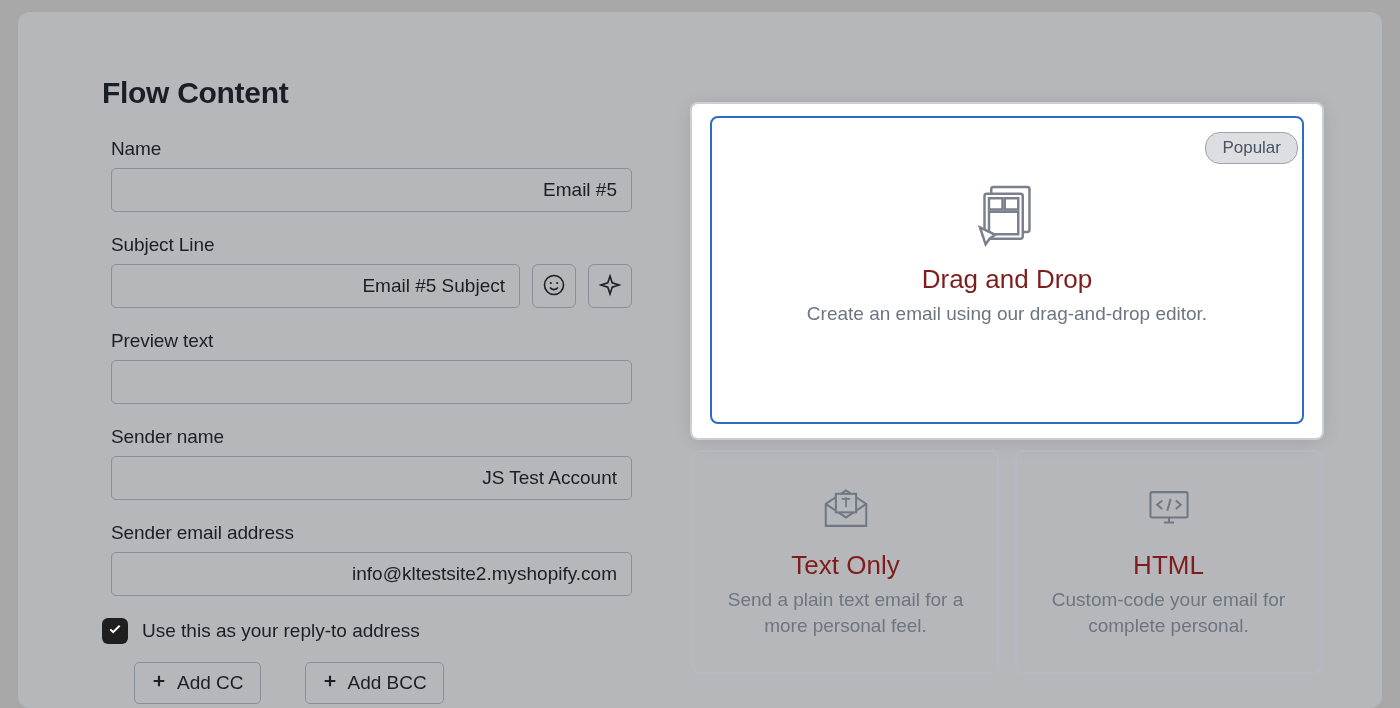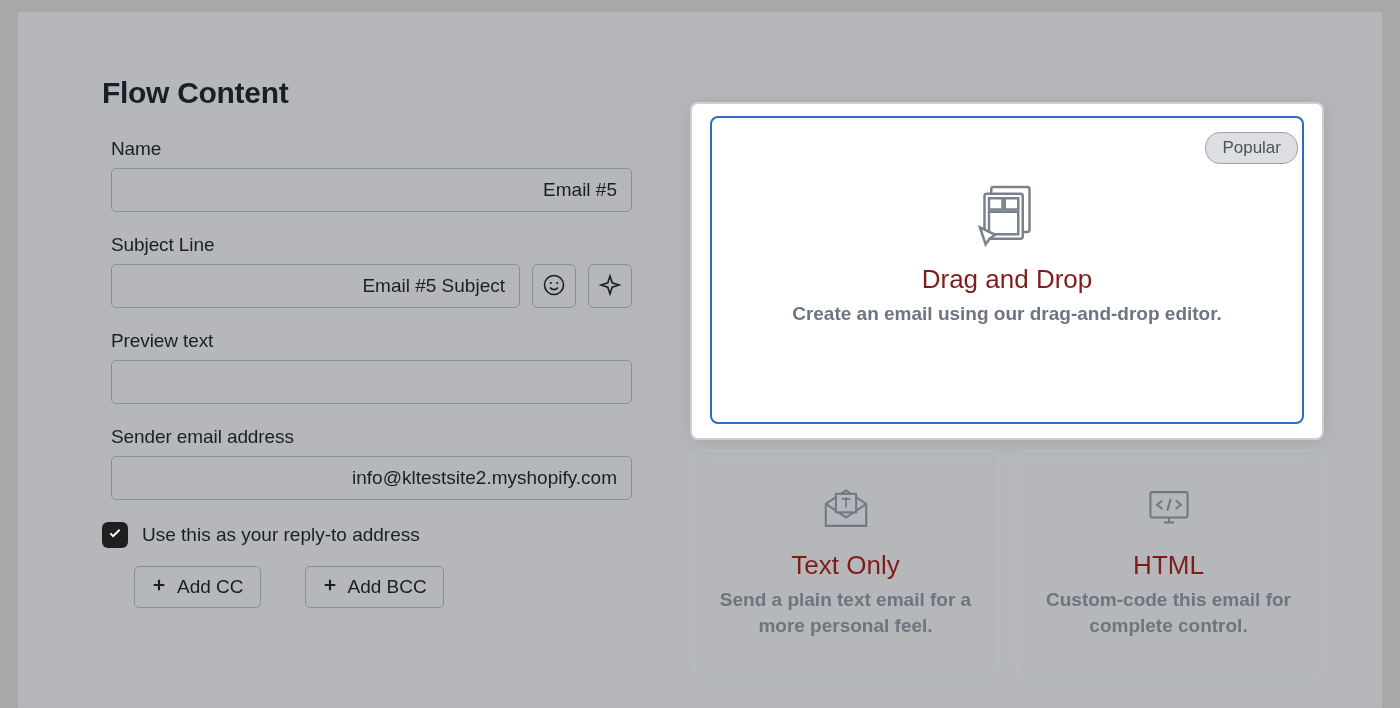--- a/index.html
+++ b/index.html
@@ -20,21 +20,21 @@
     width:1400px;height:708px;
     background:var(--bg);
     font-family:-apple-system,BlinkMacSystemFont,"Segoe UI",Helvetica,Arial,sans-serif;
     color:var(--ink);
     overflow:hidden;
     position:relative;
   }
   .surface{
     position:absolute;left:18px;top:12px;right:18px;bottom:0;
     background:var(--panel);
-    border-radius:2px;
+    border-radius:12px;
   }
   .content{
     position:absolute;left:84px;top:64px;right:60px;bottom:0;
     display:flex;
     gap:60px;
   }
   .col-left{width:530px;flex:0 0 530px;}
   .col-right{flex:1;position:relative;}
 
   h2.page-title{
@@ -114,21 +114,20 @@
     font-size:17px;color:var(--ink-soft);
     display:inline-flex;align-items:center;
   }
   .card-icon{margin:0 auto 14px auto;display:flex;justify-content:center;}
   .card-title{
     font-size:26px;color:#7f1d1d;margin:0 0 6px 0;font-weight:400;
   }
   .card-desc{
     font-size:19px;color:var(--muted);margin:0;line-height:1.35;
     padding:0 24px;
-    font-weight:bold;
   }
 
   .grid-two{
     display:flex;gap:16px;margin-top:12px;
   }
   .grid-two .card{
     flex:1;height:224px;padding-top:30px;
   }
 </style>
 </head>
@@ -167,20 +166,24 @@
             </span>
           </button>
         </div>
       </div>
 
       <div class="field">
         <label class="field-label">Preview text</label>
         <input class="text-input" type="text" value="" style="">
       </div>
 
+      <div class="field">
+        <label class="field-label">Sender name</label>
+        <input class="text-input" type="text" value="JS Test Account" style="">
+      </div>
 
       <div class="field">
         <label class="field-label">Sender email address</label>
         <input class="text-input" type="text" value="info@kltestsite2.myshopify.com" style="">
       </div>
 
       <div class="check-row">
         <span class="checkbox">
           <span>
             <svg width="16" height="16" viewBox="0 0 24 24" fill="none" stroke="#ffffff" stroke-width="3">
@@ -247,18 +250,18 @@
 
         <div class="card">
           <div class="card-icon">
             <svg width="54" height="54" viewBox="0 0 64 64" fill="none" stroke="#6f7884" stroke-width="2.4">
               <rect x="10" y="12" width="44" height="30" rx="2"></rect>
               <path d="M26 48h12M32 42v6"></path>
               <path d="M24 22l-6 5 6 5M40 22l6 5-6 5M34 20l-4 14"></path>
             </svg>
           </div>
           <p class="card-title">HTML</p>
-          <p class="card-desc">Custom-code this email for complete control.</p>
+          <p class="card-desc">Custom-code your email for complete personal.</p>
         </div>
       </div>
     </div>
   </div>
 </div>
 
 </body></html>

